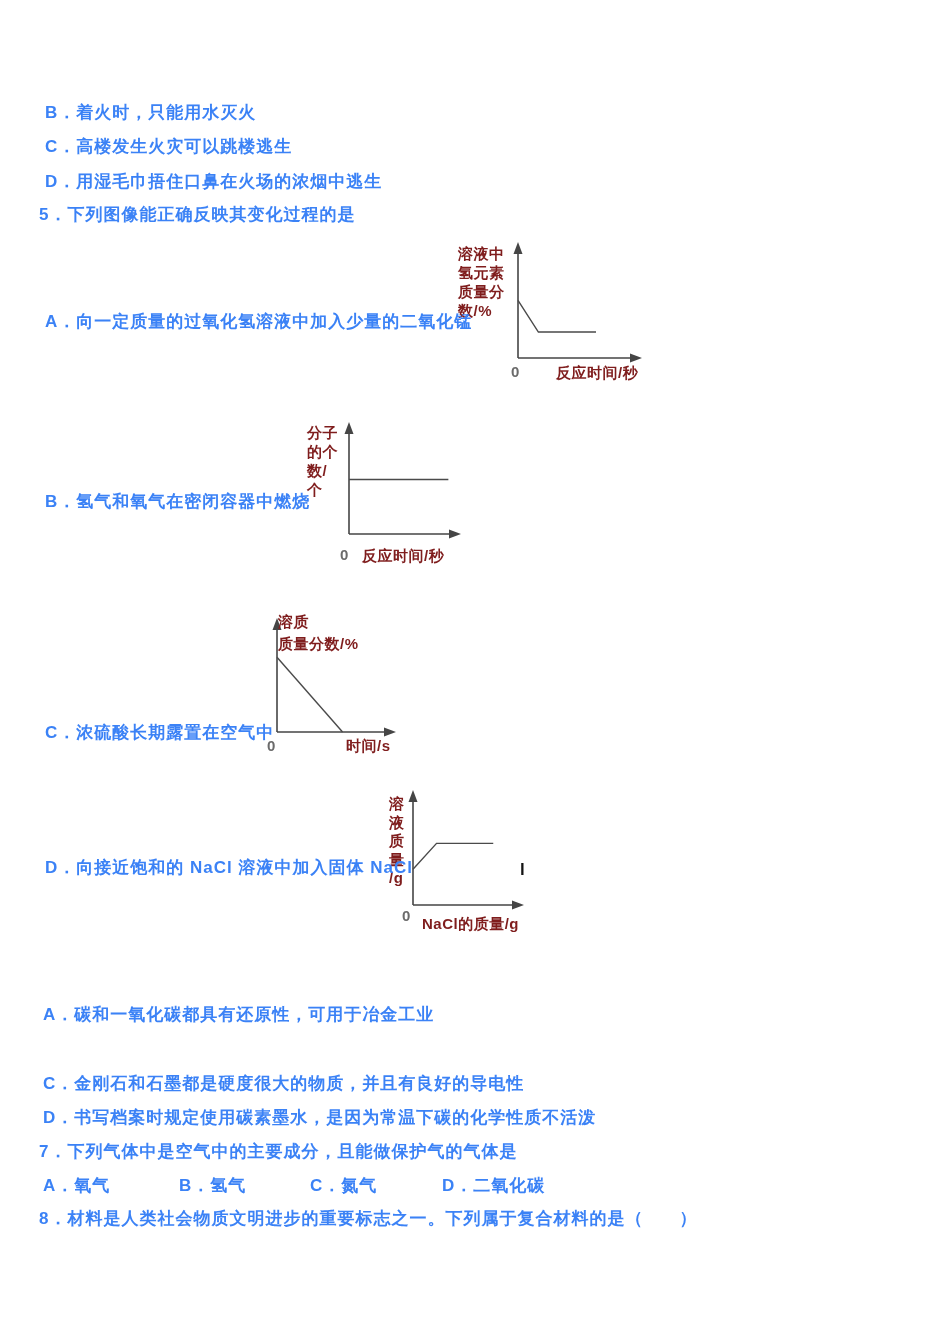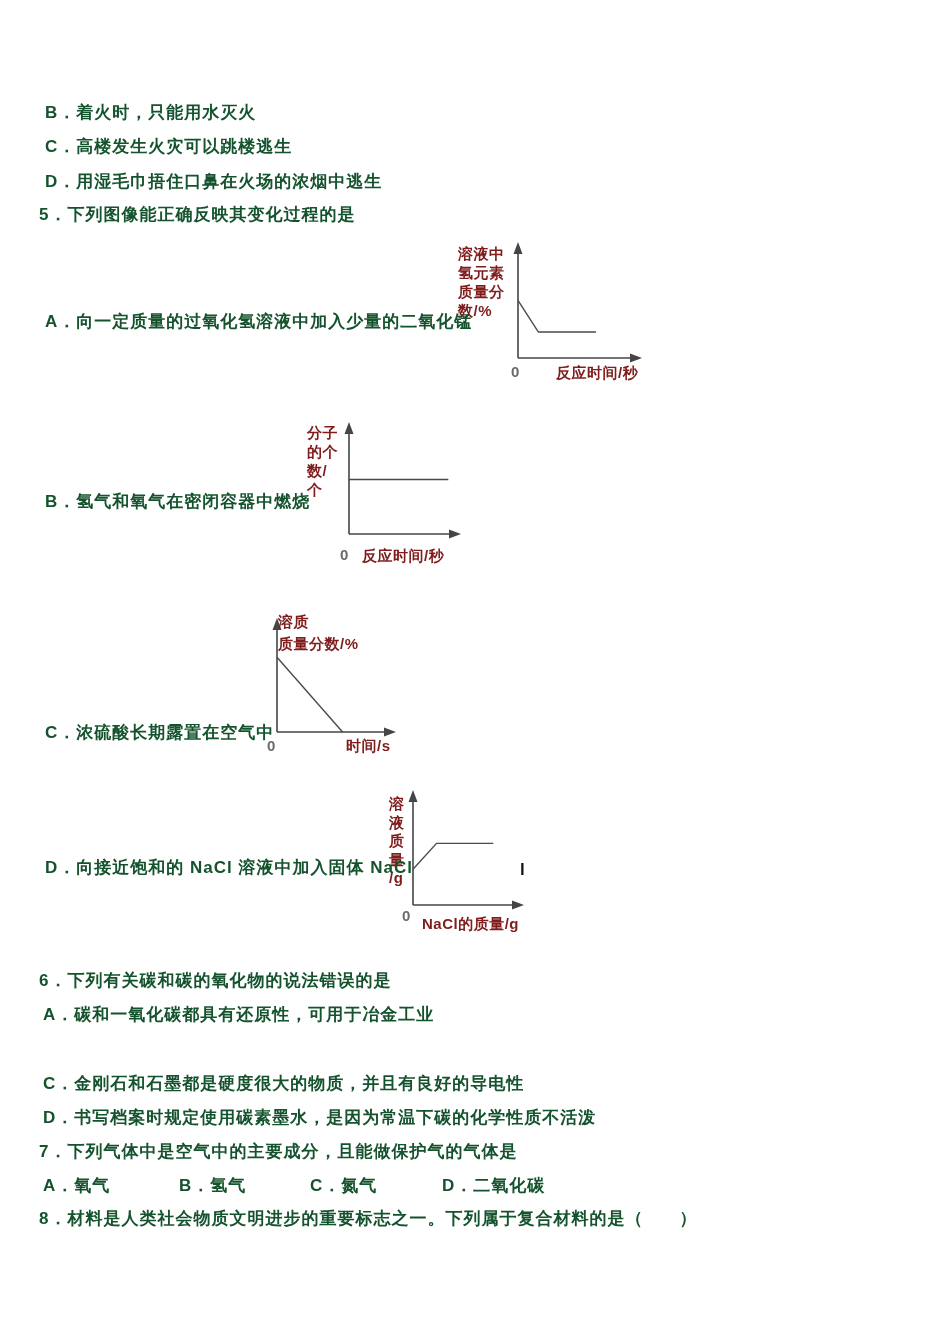--- a/index.html
+++ b/index.html
@@ -8,21 +8,21 @@
     width: 950px;
     height: 1344px;
     background: #ffffff;
     font-family: "Liberation Sans", sans-serif;
     overflow: hidden;
   }
   .line {
     position: absolute;
     font-size: 17px;
     font-weight: bold;
-    color: #14532d;
+    color: #3b82f6;
     letter-spacing: 1px;
     white-space: nowrap;
     line-height: 22px;
   }
   .graph {
     position: absolute;
   }
   .graph svg { position: absolute; left: 0; top: 0; }
   .glabel {
     position: absolute;
@@ -122,21 +122,20 @@
 液
 质
 量
 /g</div>
     <div class="origin" style="left:19px; top:119px;">0</div>
     <div class="glabel" style="left:39px; top:126px;">NaCl的质量/g</div>
   </div>
   <div class="line" style="left:45px; top:857px;">D．向接近饱和的 NaCl 溶液中加入固体 NaCl</div>
   <div class="stray" style="left:520px; top:860px;">l</div>
 
-  <div class="line" style="left:39px; top:970px;">6．下列有关碳和碳的氧化物的说法错误的是</div>
   <div class="line" style="left:43px; top:1004px;">A．碳和一氧化碳都具有还原性，可用于冶金工业</div>
   <div class="line" style="left:43px; top:1073px;">C．金刚石和石墨都是硬度很大的物质，并且有良好的导电性</div>
   <div class="line" style="left:43px; top:1107px;">D．书写档案时规定使用碳素墨水，是因为常温下碳的化学性质不活泼</div>
 
   <div class="line" style="left:39px; top:1141px;">7．下列气体中是空气中的主要成分，且能做保护气的气体是</div>
   <div class="line" style="left:43px; top:1175px;">A．氧气</div>
   <div class="line" style="left:179px; top:1175px;">B．氢气</div>
   <div class="line" style="left:310px; top:1175px;">C．氮气</div>
   <div class="line" style="left:442px; top:1175px;">D．二氧化碳</div>
 

